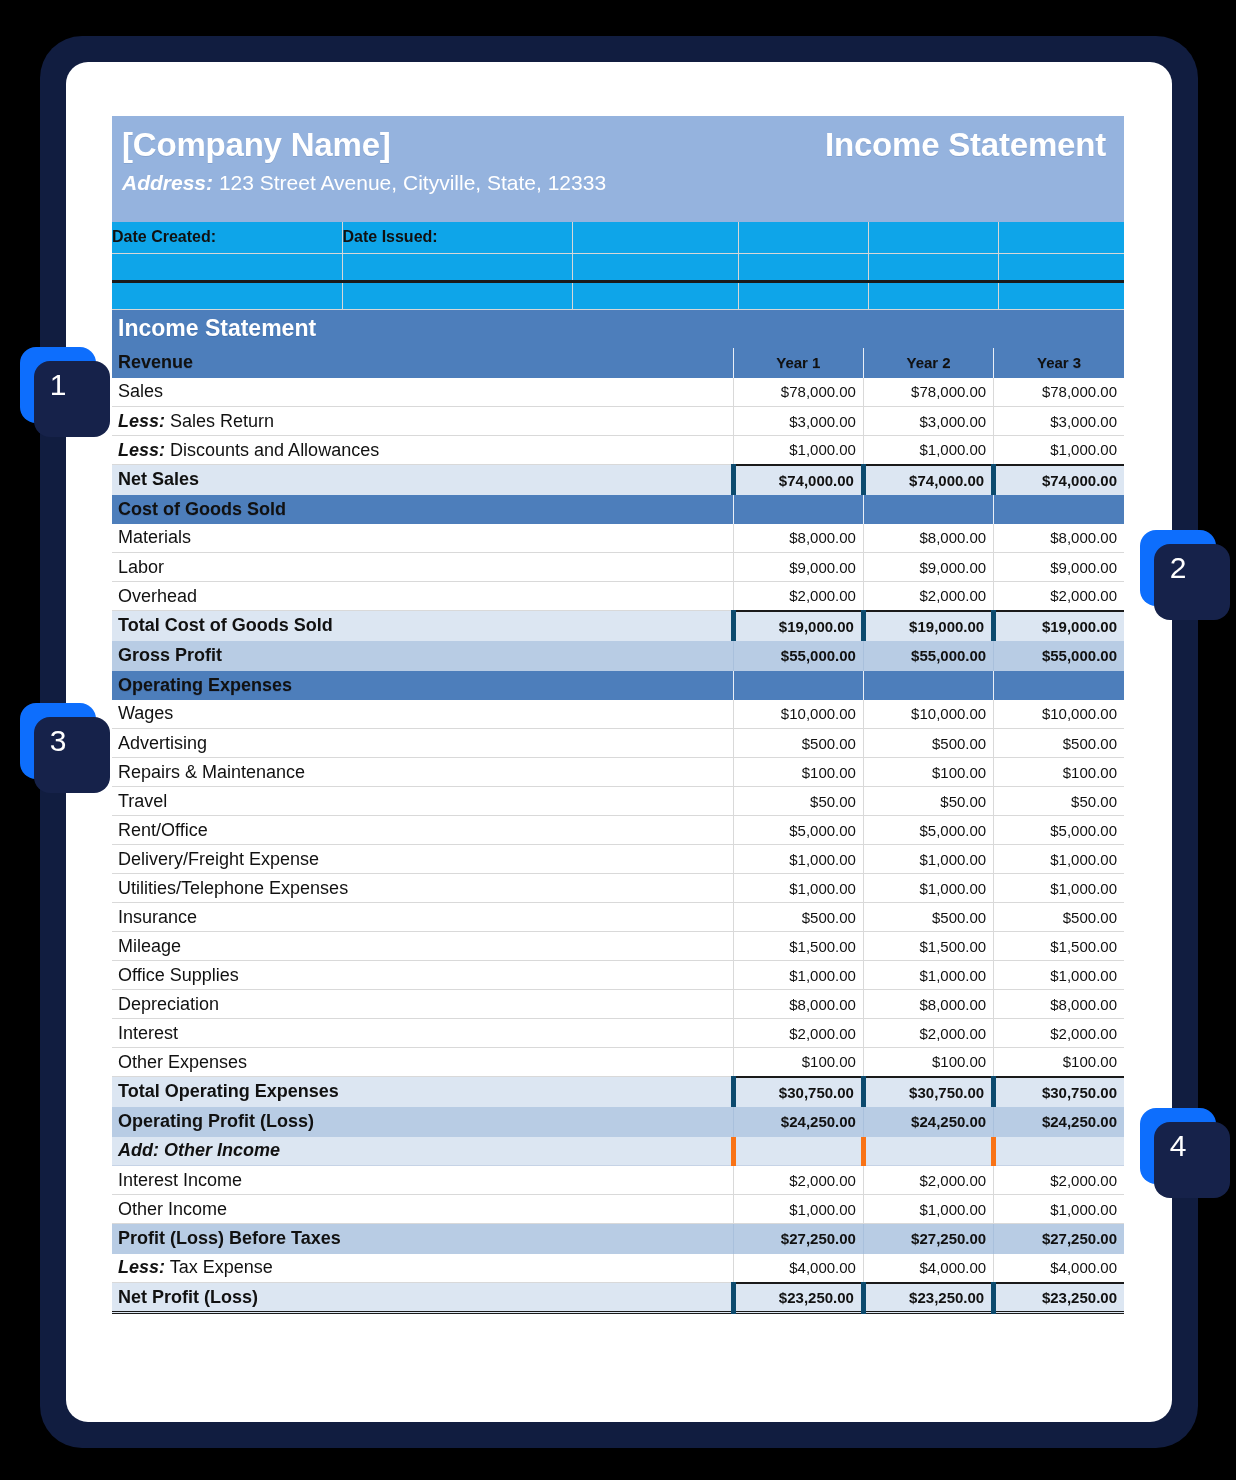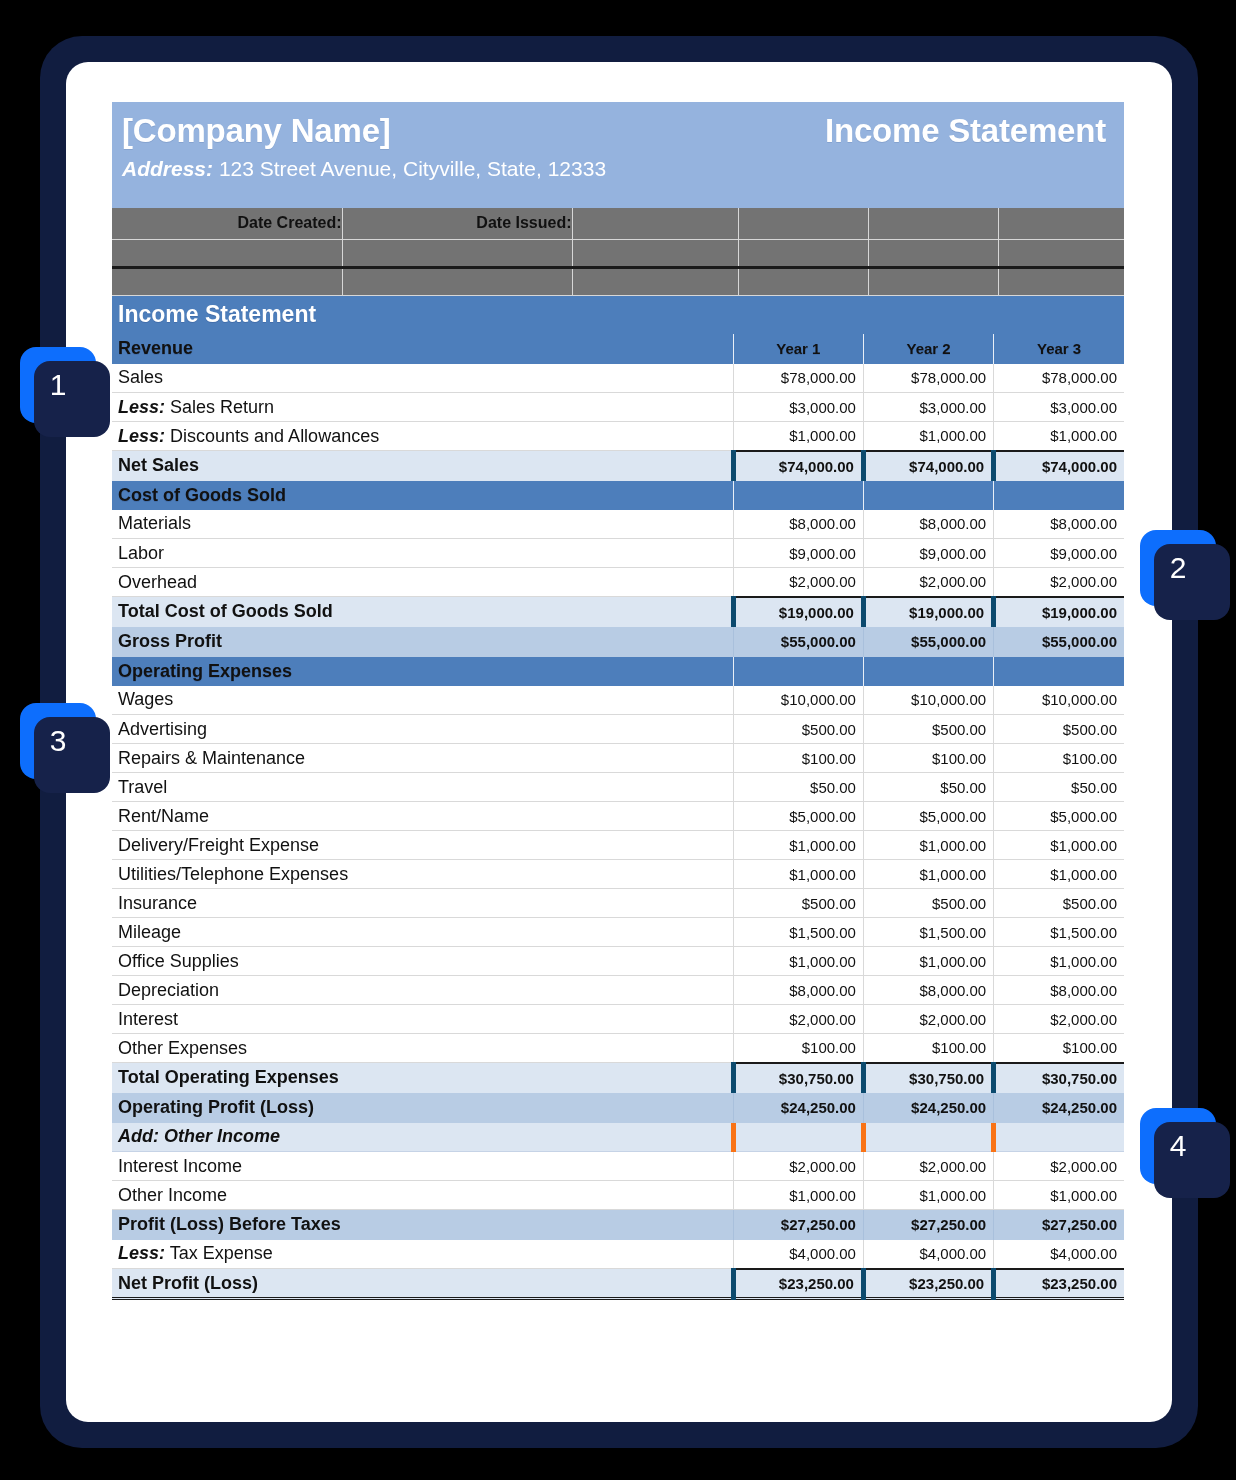--- a/index.html
+++ b/index.html
@@ -21,21 +21,21 @@
   }
   .page {
     position: absolute;
     left: 66px; top: 62px;
     width: 1106px; height: 1360px;
     background: #ffffff;
     border-radius: 22px;
     overflow: hidden;
   }
 
-  .sheet { position: absolute; left: 46px; top: 40px; width: 1012px; }
+  .sheet { position: absolute; left: 46px; top: 54px; width: 1012px; }
 
   
   .co-band {
     position: relative;
     background: #95b3de;
     height: 106px;
     padding: 10px 16px 0 10px;
   }
   .co-row { display: flex; align-items: flex-start; justify-content: space-between; }
   .co-name {
@@ -52,22 +52,22 @@
   .addr-line { margin-top: 6px; color: #ffffff; font-size: 21px; }
   .addr-lbl { font-style: italic; font-weight: 600; }
 
   
   .dates { width: 100%; border-collapse: collapse; table-layout: fixed; }
   .dates td {
     height: 31px;
     border-bottom: 1px solid #d7d7d7;
     border-right: 1px solid #d7d7d7;
     font-size: 15px; color: #111;
-    text-align: right; vertical-align: middle;
-    background: #737373;
+    text-align: left; vertical-align: middle;
+    background: #0ea5e9;
   }
   .dates td.last { border-right: none; }
   .dates .hd { font-weight: bold; font-size: 16px; }
   .dates tr.thickline td { border-bottom: 3px solid #1a1a1a; }
   .dates tr.blank td { height: 28px; }
 
   
   .stmt { width: 100%; border-collapse: collapse; table-layout: fixed; }
   .stmt td { vertical-align: middle; }
   .stmt td.lbl {
@@ -329,21 +329,21 @@
               <td class="num">$100.00</td>
               <td class="num last">$100.00</td>
             </tr>
             <tr class="item">
               <td class="lbl">Travel</td>
               <td class="num">$50.00</td>
               <td class="num">$50.00</td>
               <td class="num last">$50.00</td>
             </tr>
             <tr class="item">
-              <td class="lbl">Rent/Name</td>
+              <td class="lbl">Rent/Office</td>
               <td class="num">$5,000.00</td>
               <td class="num">$5,000.00</td>
               <td class="num last">$5,000.00</td>
             </tr>
             <tr class="item">
               <td class="lbl">Delivery/Freight Expense</td>
               <td class="num">$1,000.00</td>
               <td class="num">$1,000.00</td>
               <td class="num last">$1,000.00</td>
             </tr>

